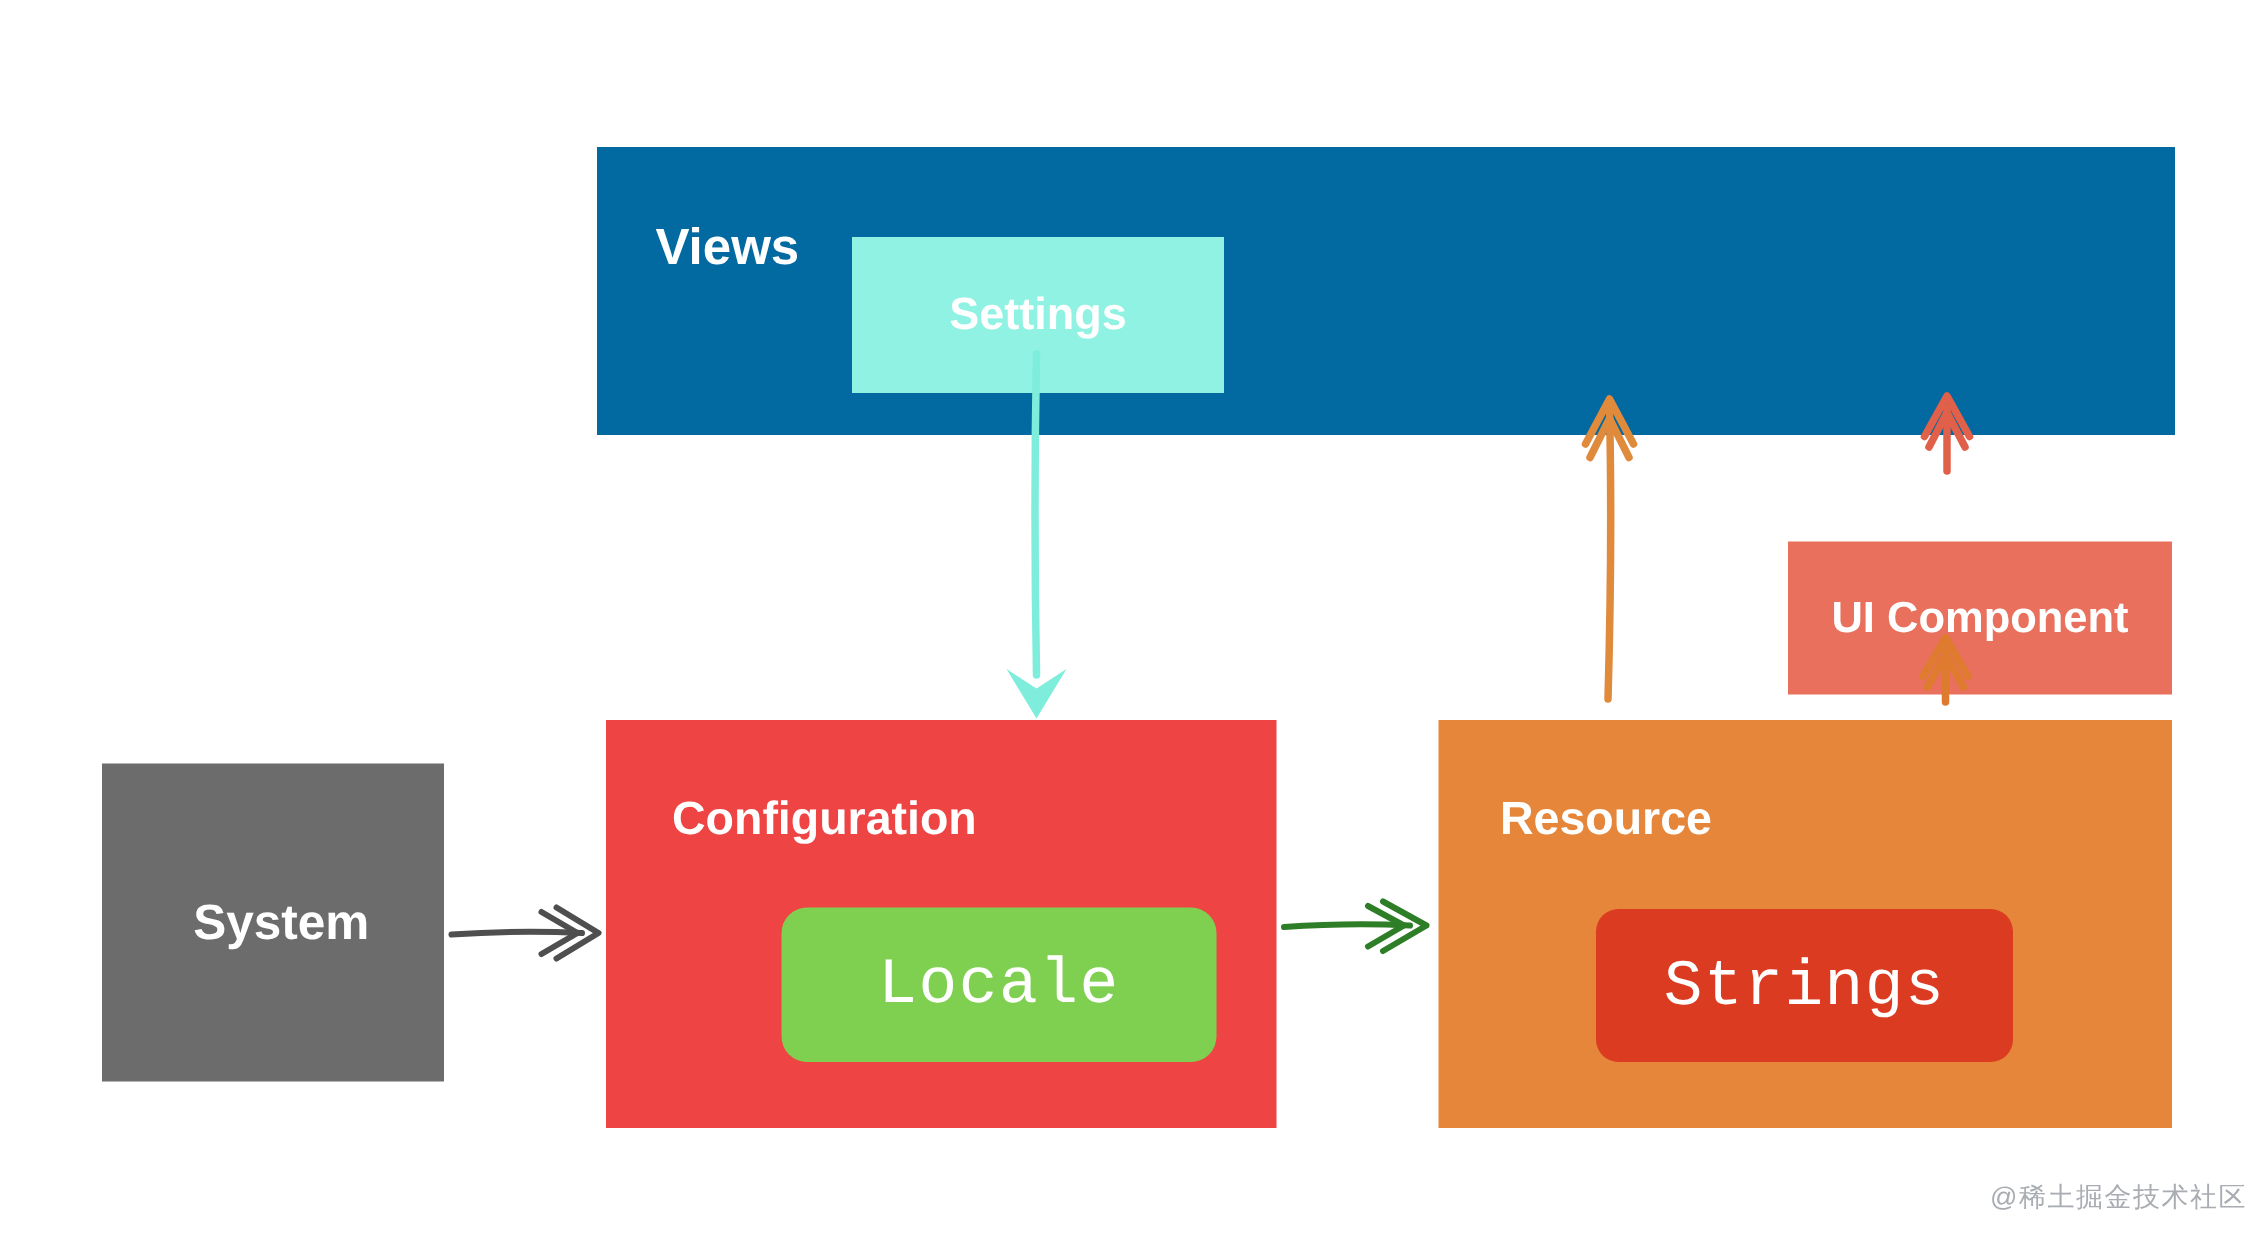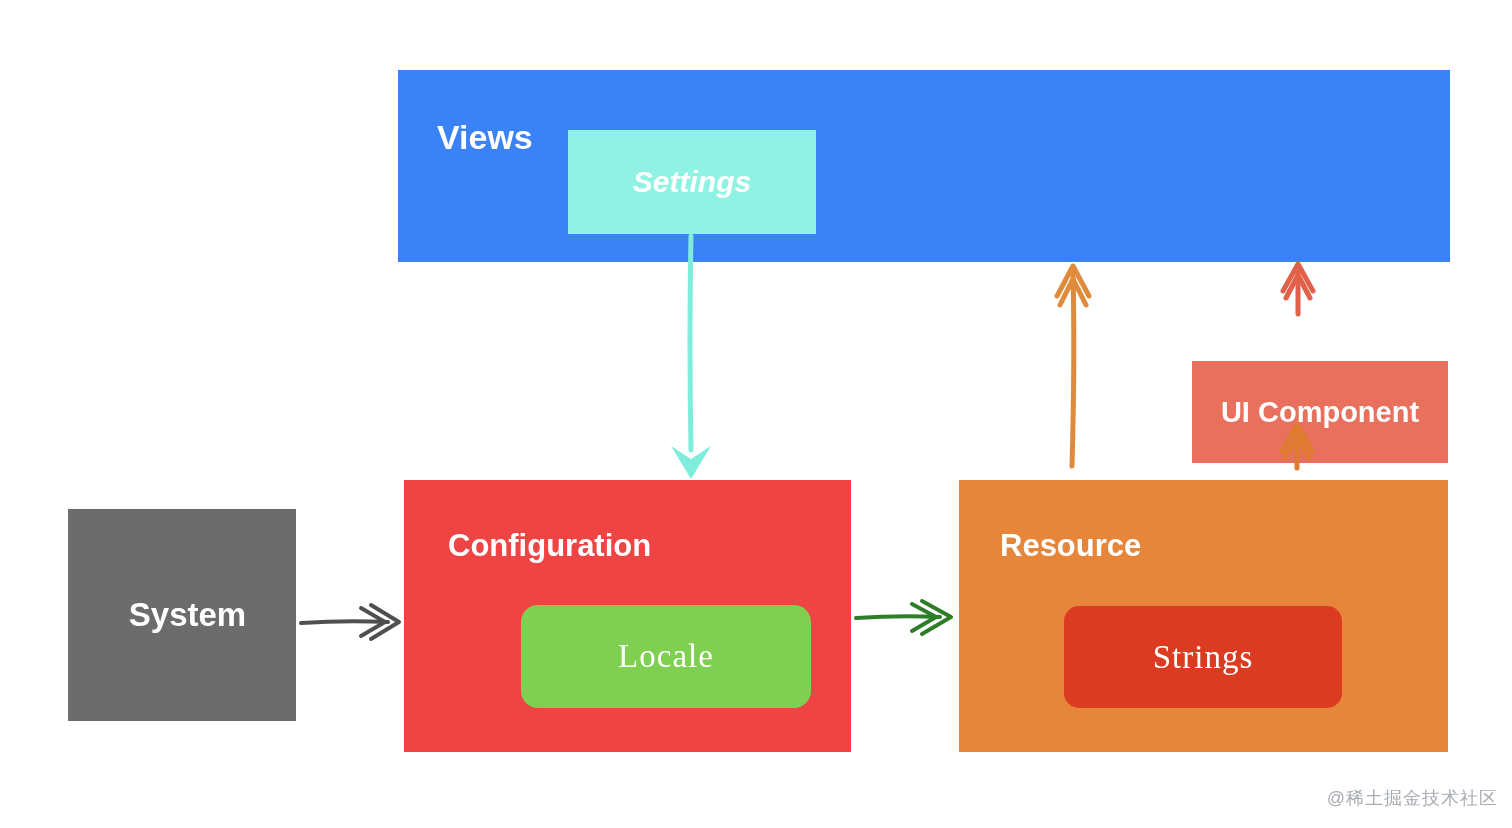--- a/index.html
+++ b/index.html
@@ -42,30 +42,30 @@
 
   .system        { left: 68px;  top: 509px; width: 228px;  height: 212px; font-size: 33px; padding-left: 11px; }
 
   .configuration { left: 404px; top: 480px; width: 447px;  height: 272px; }
   .config-label  { left: 44px;  top: 48px;  font-size: 31px; }
 
   .resource      { left: 959px; top: 480px; width: 489px;  height: 272px; }
   .resource-label{ left: 41px;  top: 48px;  font-size: 31px; }
 
   
-  .settings      { left: 568px; top: 130px; width: 248px;  height: 104px; font-size: 30px; font-style: italic; }
+  .settings      { left: 568px; top: 130px; width: 248px;  height: 104px; font-size: 30px; }
   .ui-component  { left: 1192px; top: 319px; width: 256px; height: 102px; font-size: 29px; margin-top: 42px; }
 
   .locale        { left: 521px; top: 605px; width: 290px;  height: 103px; border-radius: 17px; }
   .strings       { left: 1064px; top: 606px; width: 278px; height: 102px; border-radius: 15px; }
 
   .rounded-label {
-    font-family: Liberation Serif, serif;
+    font-family: Liberation Mono, monospace;
     font-weight: normal;
-    font-size: 33px;
+    font-size: 43px;
     letter-spacing: 1px;
   }
 
   .arrows {
     position: absolute;
     left: 0; top: 0;
     width: 1512px;
     height: 828px;
     pointer-events: none;
   }
@@ -77,21 +77,21 @@
     font-size: 18px;
     color: #a9adb2;
     letter-spacing: 1px;
   }
 </style>
 </head>
 <body>
 
 <div class="canvas">
 
-  <div class="node views" style="background-color: #3b82f6;">
+  <div class="node views" style="background-color: #0369a1; margin-top: 28px;">
     <span class="node-label views-label">Views</span>
 
     <div class="node settings" style="left: 170px; top: 60px; background-color: rgb(144, 242, 226);">
       <div class="center-label">Settings</div>
     </div>
   </div>
 
   <div class="node system" style="background-color: rgb(108, 108, 108);">
     <div class="center-label">System</div>
   </div>

